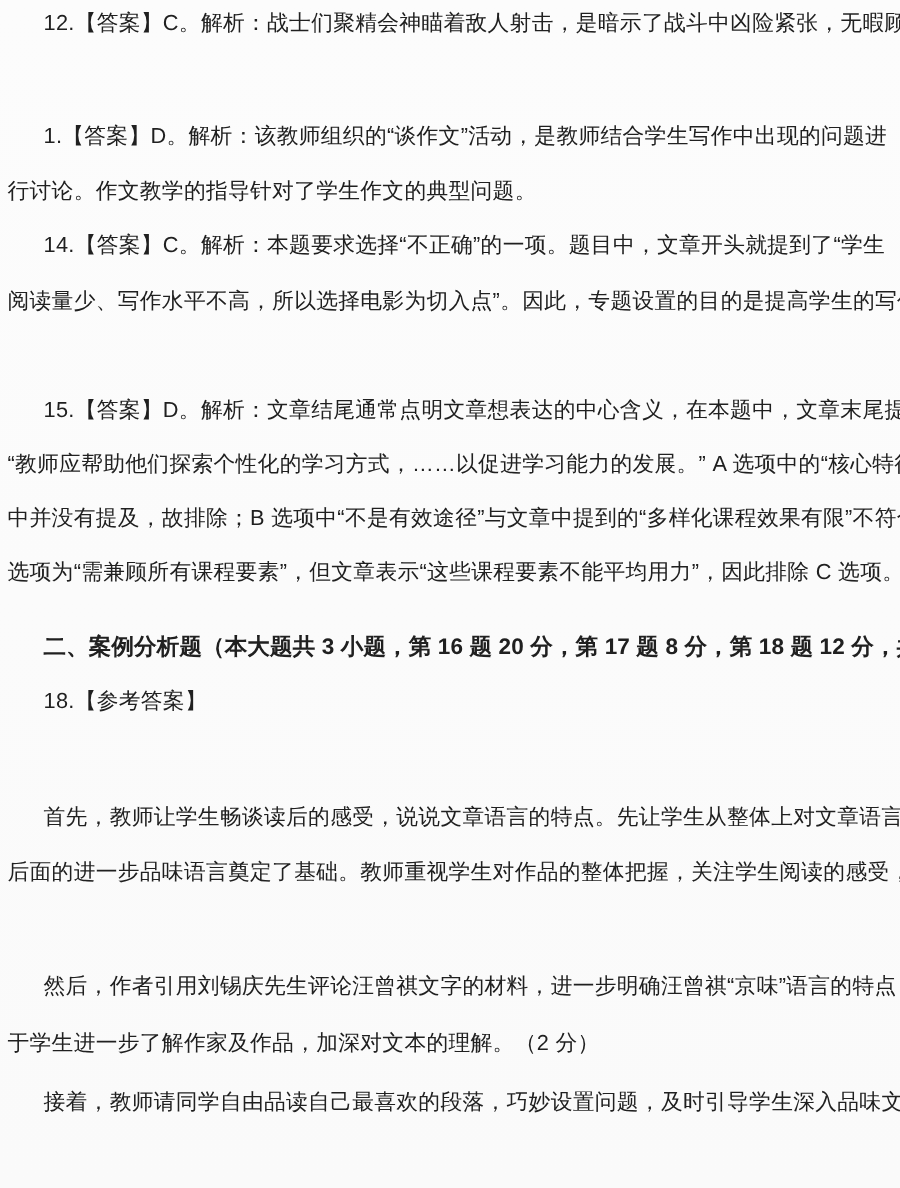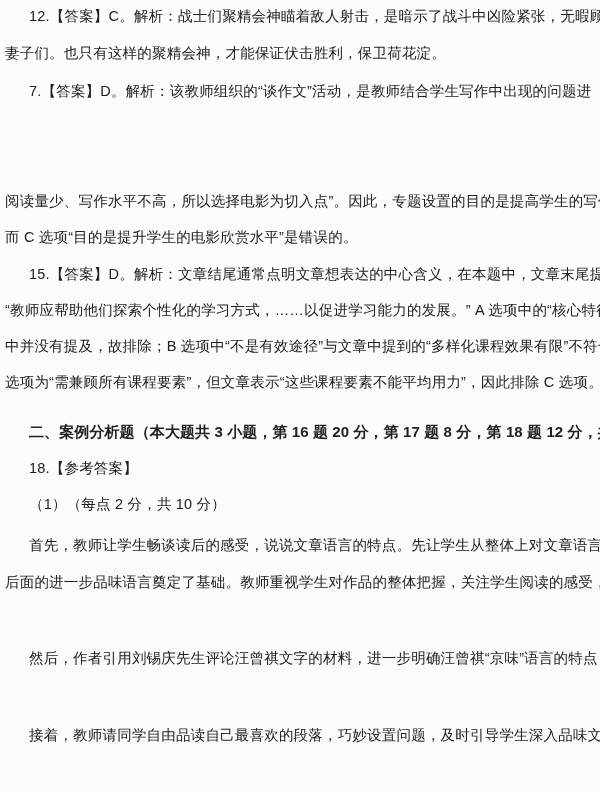--- a/index.html
+++ b/index.html
@@ -27,28 +27,28 @@
     line-height: 1.2;
   }
   .ind { left: 29px; }
   .hd  { font-weight: bold; font-size: 15px; letter-spacing: 0.1px; }
 </style>
 </head>
 <body>
 
 <div class="page">
   <div class="ln ind" style="top:8px">12.【答案】C。解析：战士们聚精会神瞄着敌人射击，是暗示了战斗中凶险紧张，无暇顾及</div>
-  <div class="ln" style="top:45px">妻子们。也只有这样的聚精会神，才能保证伏击胜利，保卫荷花淀。</div>
-  <div class="ln ind" style="top:83px">7.【答案】D。解析：该教师组织的“谈作文”活动，是教师结合学生写作中出现的问题进</div>
+  <div class="ln ind" style="top:83px">1.【答案】D。解析：该教师组织的“谈作文”活动，是教师结合学生写作中出现的问题进</div>
+  <div class="ln" style="top:120px">行讨论。作文教学的指导针对了学生作文的典型问题。</div>
+  <div class="ln ind" style="top:156px">14.【答案】C。解析：本题要求选择“不正确”的一项。题目中，文章开头就提到了“学生</div>
   <div class="ln" style="top:193px">阅读量少、写作水平不高，所以选择电影为切入点”。因此，专题设置的目的是提高学生的写作水平。故</div>
-  <div class="ln" style="top:229px">而 C 选项“目的是提升学生的电影欣赏水平”是错误的。</div>
   <div class="ln ind" style="top:266px">15.【答案】D。解析：文章结尾通常点明文章想表达的中心含义，在本题中，文章末尾提到</div>
   <div class="ln" style="top:302px">“教师应帮助他们探索个性化的学习方式，……以促进学习能力的发展。” A 选项中的“核心特征”文章</div>
   <div class="ln" style="top:338px">中并没有提及，故排除；B 选项中“不是有效途径”与文章中提到的“多样化课程效果有限”不符合；C</div>
   <div class="ln" style="top:374px">选项为“需兼顾所有课程要素”，但文章表示“这些课程要素不能平均用力”，因此排除 C 选项。</div>
   <div class="ln ind hd" style="top:423px">二、案例分析题（本大题共 3 小题，第 16 题 20 分，第 17 题 8 分，第 18 题 12 分，共 40 分）</div>
   <div class="ln ind" style="top:460px">18.【参考答案】</div>
-  <div class="ln ind" style="top:496px">（1）（每点 2 分，共 10 分）</div>
   <div class="ln ind" style="top:537px">首先，教师让学生畅谈读后的感受，说说文章语言的特点。先让学生从整体上对文章语言有感知，为</div>
   <div class="ln" style="top:574px">后面的进一步品味语言奠定了基础。教师重视学生对作品的整体把握，关注学生阅读的感受，鼓励学生发</div>
   <div class="ln ind" style="top:650px">然后，作者引用刘锡庆先生评论汪曾祺文字的材料，进一步明确汪曾祺“京味”语言的特点，这有助</div>
+  <div class="ln" style="top:688px">于学生进一步了解作家及作品，加深对文本的理解。（2 分）</div>
   <div class="ln ind" style="top:727px">接着，教师请同学自由品读自己最喜欢的段落，巧妙设置问题，及时引导学生深入品味文本语言，调</div>
 </div>
 
 </body></html>

